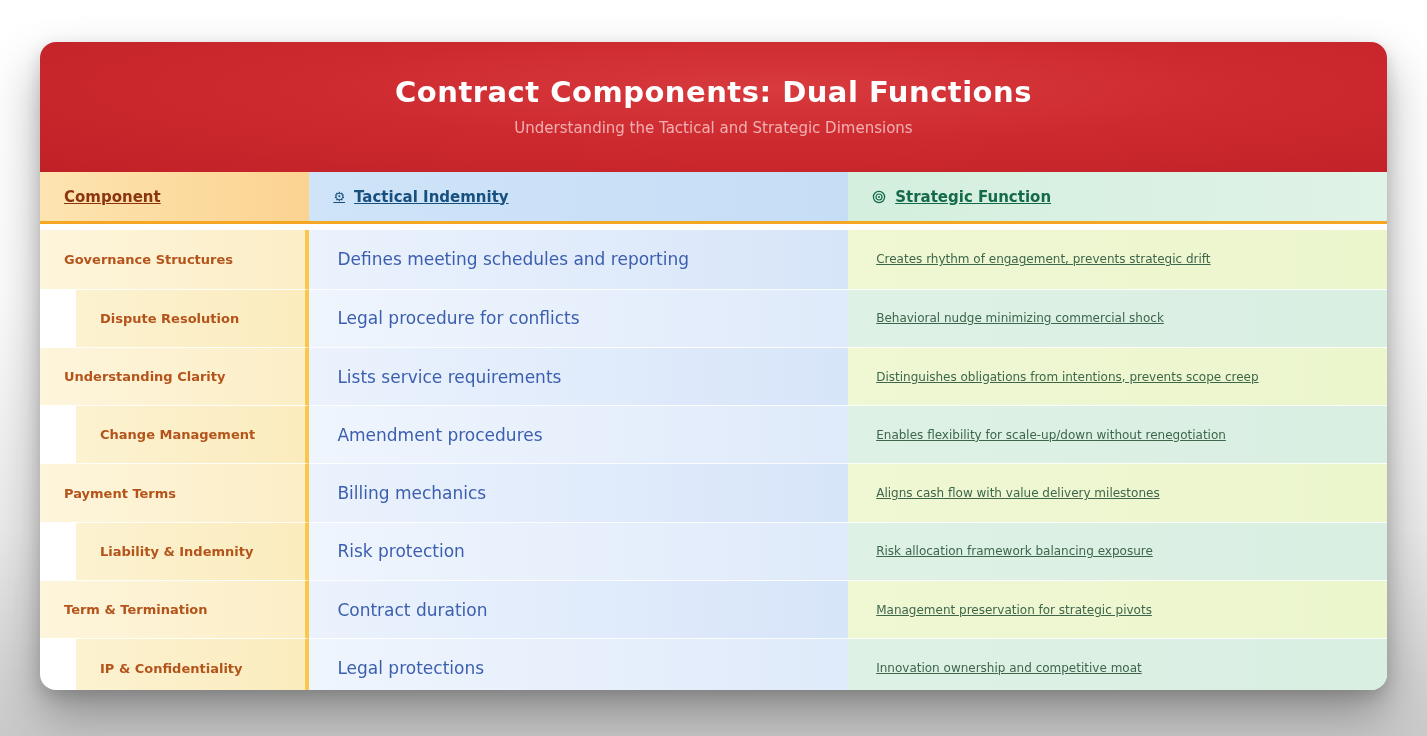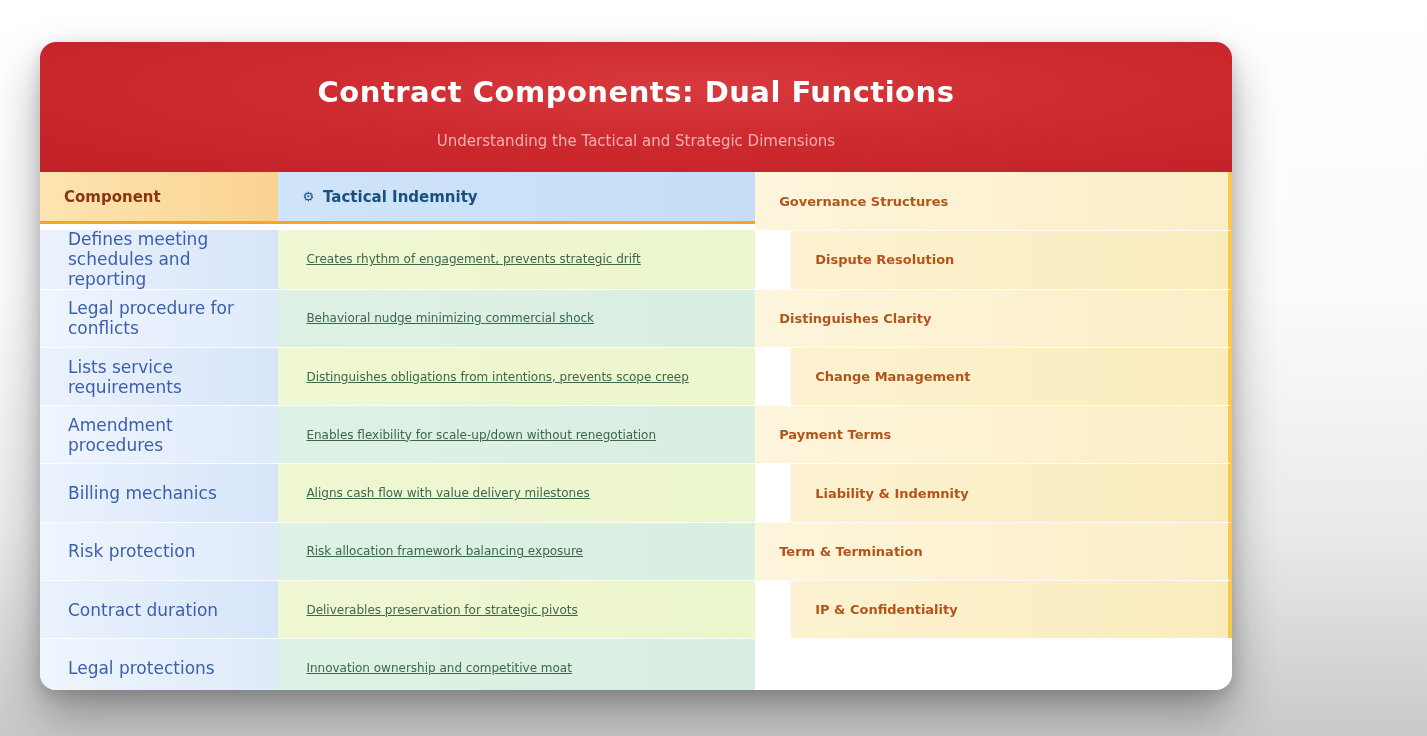--- a/index.html
+++ b/index.html
@@ -9,21 +9,21 @@
     height: 736px;
     overflow: hidden;
     font-family: "DejaVu Sans", "Liberation Sans", sans-serif;
     background: linear-gradient(180deg, #ffffff 0%, #fbfbfb 40%, #eaeaea 72%, #c9c9c9 100%);
   }
 
   .card {
     position: absolute;
     left: 40px;
     top: 42px;
-    width: 1192px;
+    width: 1347px;
     height: 648px;
     border-radius: 16px;
     overflow: hidden;
     background: #ffffff;
     box-shadow: 0 24px 48px rgba(0,0,0,0.32), 0 6px 16px rgba(0,0,0,0.14);
   }
 
   
   .banner {
     height: 130px;
@@ -33,21 +33,21 @@
     padding-top: 33px;
   }
   .banner h1 {
     margin: 0;
     color: #ffffff;
     font-size: 29px;
     font-weight: bold;
     letter-spacing: 0.5px;
   }
   .banner .subtitle {
-    margin-top: 23px;
+    margin-top: 10px;
     font-size: 15px;
     color: rgba(255, 224, 224, 0.72);
   }
 
   
   .tbl {
     display: grid;
     grid-template-columns: 20% 40% 40%;
     grid-auto-rows: 58.3px;
   }
@@ -58,20 +58,21 @@
     box-sizing: border-box;
     padding: 0 20px 0 24px;
   }
 
   
   .th {
     height: 52px;
     font-weight: bold;
     font-size: 15px;
     border-bottom: 3px solid #f5a623;
+    text-decoration: underline;
   }
   .th-component  { background: linear-gradient(90deg, #fde4b0 0%, #fbd391 100%); color: #8a3510; }
   .th-tactical   { background: linear-gradient(90deg, #cfe4f8 0%, #c6ddf6 100%); color: #174f7e; }
   .th-strategic  { background: linear-gradient(90deg, #d4efde 0%, #dff3e6 100%); color: #166a4c; }
 
   .hdr-icon {
     margin-right: 9px;
     display: inline-flex;
     align-items: center;
   }
@@ -111,35 +112,45 @@
 
   <div class="tbl">
 
     <div class="cell th th-component">
       <span>Component</span>
     </div>
     <div class="cell th th-tactical">
       <span class="hdr-icon gear-glyph">⚙</span>
       <span>Tactical Indemnity</span>
     </div>
+    <div class="cell th th-strategic">
+      <span class="hdr-icon">
+        <svg width="14" height="14" viewBox="0 0 14 14">
+          <circle cx="7" cy="7" r="5.6" fill="none" stroke="#166a4c" stroke-width="1.3"></circle>
+          <circle cx="7" cy="7" r="3.0" fill="none" stroke="#166a4c" stroke-width="1.2"></circle>
+          <circle cx="7" cy="7" r="1.0" fill="#166a4c"></circle>
+        </svg>
+      </span>
+      <span>Strategic Function</span>
+    </div>
 
     <div class="row-contents row-odd">
       <div class="cell td-component">Governance Structures</div>
       <div class="cell td-tactical">Defines meeting schedules and reporting</div>
       <div class="cell td-strategic">Creates rhythm of engagement, prevents strategic drift</div>
     </div>
 
     <div class="row-contents row-even">
       <div class="cell td-component sep">Dispute Resolution</div>
       <div class="cell td-tactical sep">Legal procedure for conflicts</div>
       <div class="cell td-strategic sep">Behavioral nudge minimizing commercial shock</div>
     </div>
 
     <div class="row-contents row-odd">
-      <div class="cell td-component sep">Distinguishes Clarity</div>
+      <div class="cell td-component sep">Understanding Clarity</div>
       <div class="cell td-tactical sep">Lists service requirements</div>
       <div class="cell td-strategic sep">Distinguishes obligations from intentions, prevents scope creep</div>
     </div>
 
     <div class="row-contents row-even">
       <div class="cell td-component sep">Change Management</div>
       <div class="cell td-tactical sep">Amendment procedures</div>
       <div class="cell td-strategic sep">Enables flexibility for scale-up/down without renegotiation</div>
     </div>
 
@@ -151,21 +162,21 @@
 
     <div class="row-contents row-even">
       <div class="cell td-component sep">Liability &amp; Indemnity</div>
       <div class="cell td-tactical sep">Risk protection</div>
       <div class="cell td-strategic sep">Risk allocation framework balancing exposure</div>
     </div>
 
     <div class="row-contents row-odd">
       <div class="cell td-component sep">Term &amp; Termination</div>
       <div class="cell td-tactical sep">Contract duration</div>
-      <div class="cell td-strategic sep">Deliverables preservation for strategic pivots</div>
+      <div class="cell td-strategic sep">Management preservation for strategic pivots</div>
     </div>
 
     <div class="row-contents row-even">
       <div class="cell td-component sep">IP &amp; Confidentiality</div>
       <div class="cell td-tactical sep">Legal protections</div>
       <div class="cell td-strategic sep">Innovation ownership and competitive moat</div>
     </div>
 
   </div>
 </div>

